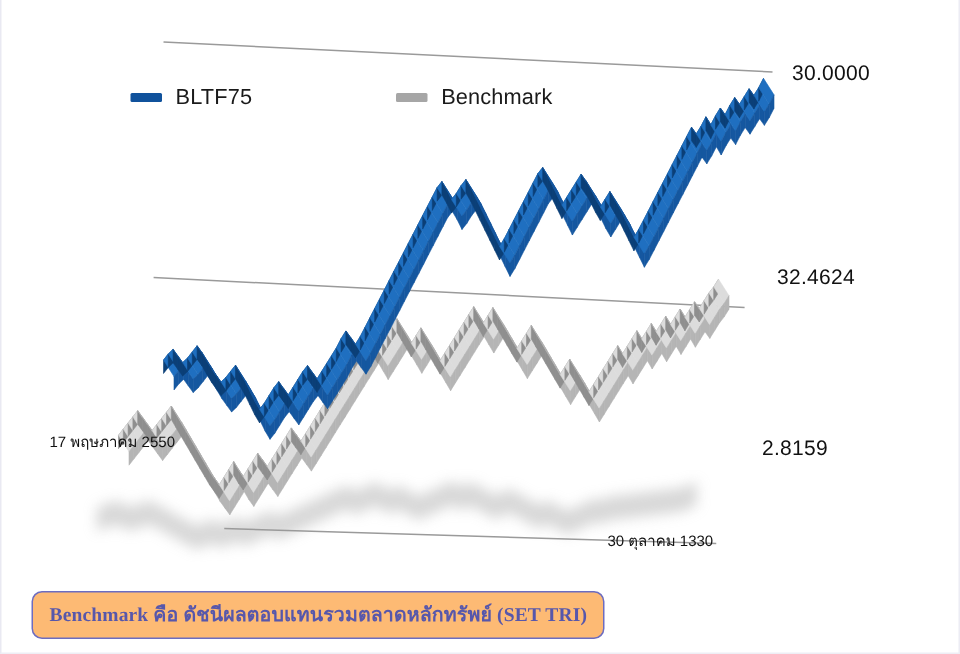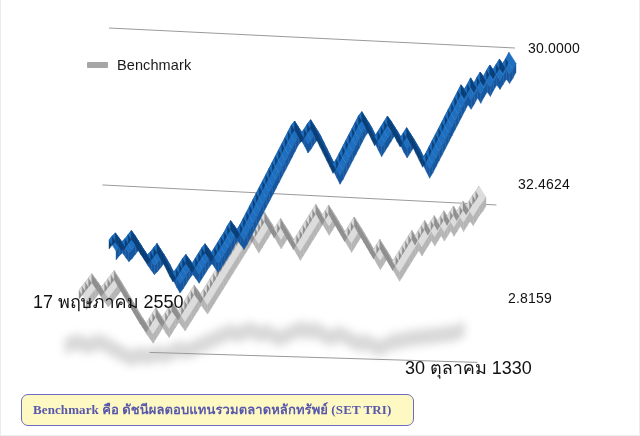--- a/index.html
+++ b/index.html
@@ -67,37 +67,37 @@
     white-space: nowrap;
     letter-spacing: .2px;
   }
   .v-top    { left: 527px; top: 40px;  }
   .v-mid    { left: 517px; top: 176px; }
   .v-bottom { left: 507px; top: 290px; }
 
   
   .date-label {
     position: absolute;
-    font-size: 18px;
+    font-size: 10px;
     color: #111111;
     white-space: nowrap;
   }
   .d-start { left: 32px;  top: 287px; }
   .d-mid   { left: 205px; top: 318px; }
   .d-end   { left: 404px; top: 353px; }
 
   
   .footnote {
     position: absolute;
     left: 20px;
     top: 394px;
-    padding: 4px 22px 5px 11px;
+    padding: 4px 11px 5px 11px;
     border: 1px solid #6c6cc0;
     border-radius: 7px;
-    background: #fef9c3;
+    background: #fdba74;
     box-sizing: border-box;
   }
   .footnote-text {
     font-family: "Liberation Serif", serif;
     font-size: 13px;
     font-weight: bold;
     color: #5757ab;
     white-space: nowrap;
     letter-spacing: .1px;
   }
@@ -872,20 +872,24 @@
         <path d="M501.6 63.58 L504.8 58.440000000000005 L511.8 69.44 L508.6 74.58 Z" fill="#1f6fc0" stroke="#1f6fc0" stroke-width="0.4"></path>
         <path d="M508.6 74.58 L511.8 69.44 L511.8 78.44 L508.6 83.58 Z" fill="#1557a0" stroke="#1557a0" stroke-width="0.4"></path>
         <path d="M504.8 58.440000000000005 L508 52.23999999999999 L508 61.23999999999999 L504.8 67.44 Z" fill="#0b3f77" stroke="#0b3f77" stroke-width="0.4"></path>
         <path d="M504.8 58.440000000000005 L508 52.23999999999999 L515 63.23999999999999 L511.8 69.44 Z" fill="#1f6fc0" stroke="#1f6fc0" stroke-width="0.4"></path>
         <path d="M511.8 69.44 L515 63.23999999999999 L515 72.23999999999998 L511.8 78.44 Z" fill="#1557a0" stroke="#1557a0" stroke-width="0.4"></path>
       </g>
   </svg>
 
   <div class="legend">
     <div class="legend-item">
+      <span class="legend-swatch blue"></span>
+      <span class="legend-label">BLTF75</span>
+    </div>
+    <div class="legend-item">
       <span class="legend-swatch gray"></span>
       <span class="legend-label">Benchmark</span>
     </div>
   </div>
 
   <div class="axis-value v-top">30.0000</div>
   <div class="axis-value v-mid">32.4624</div>
   <div class="axis-value v-bottom">2.8159</div>
 
   <div class="date-label d-start">17 พฤษภาคม 2550</div>

